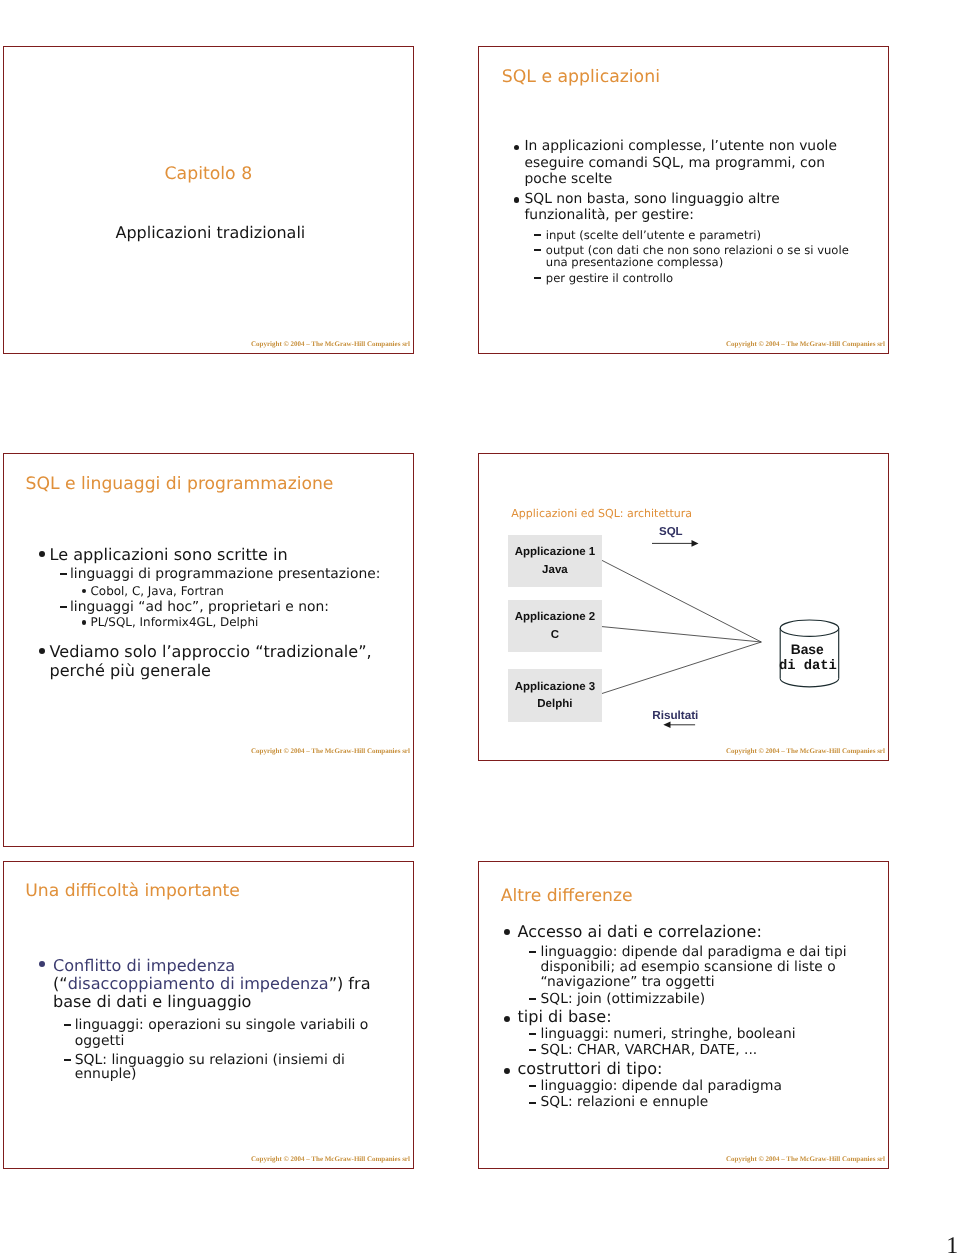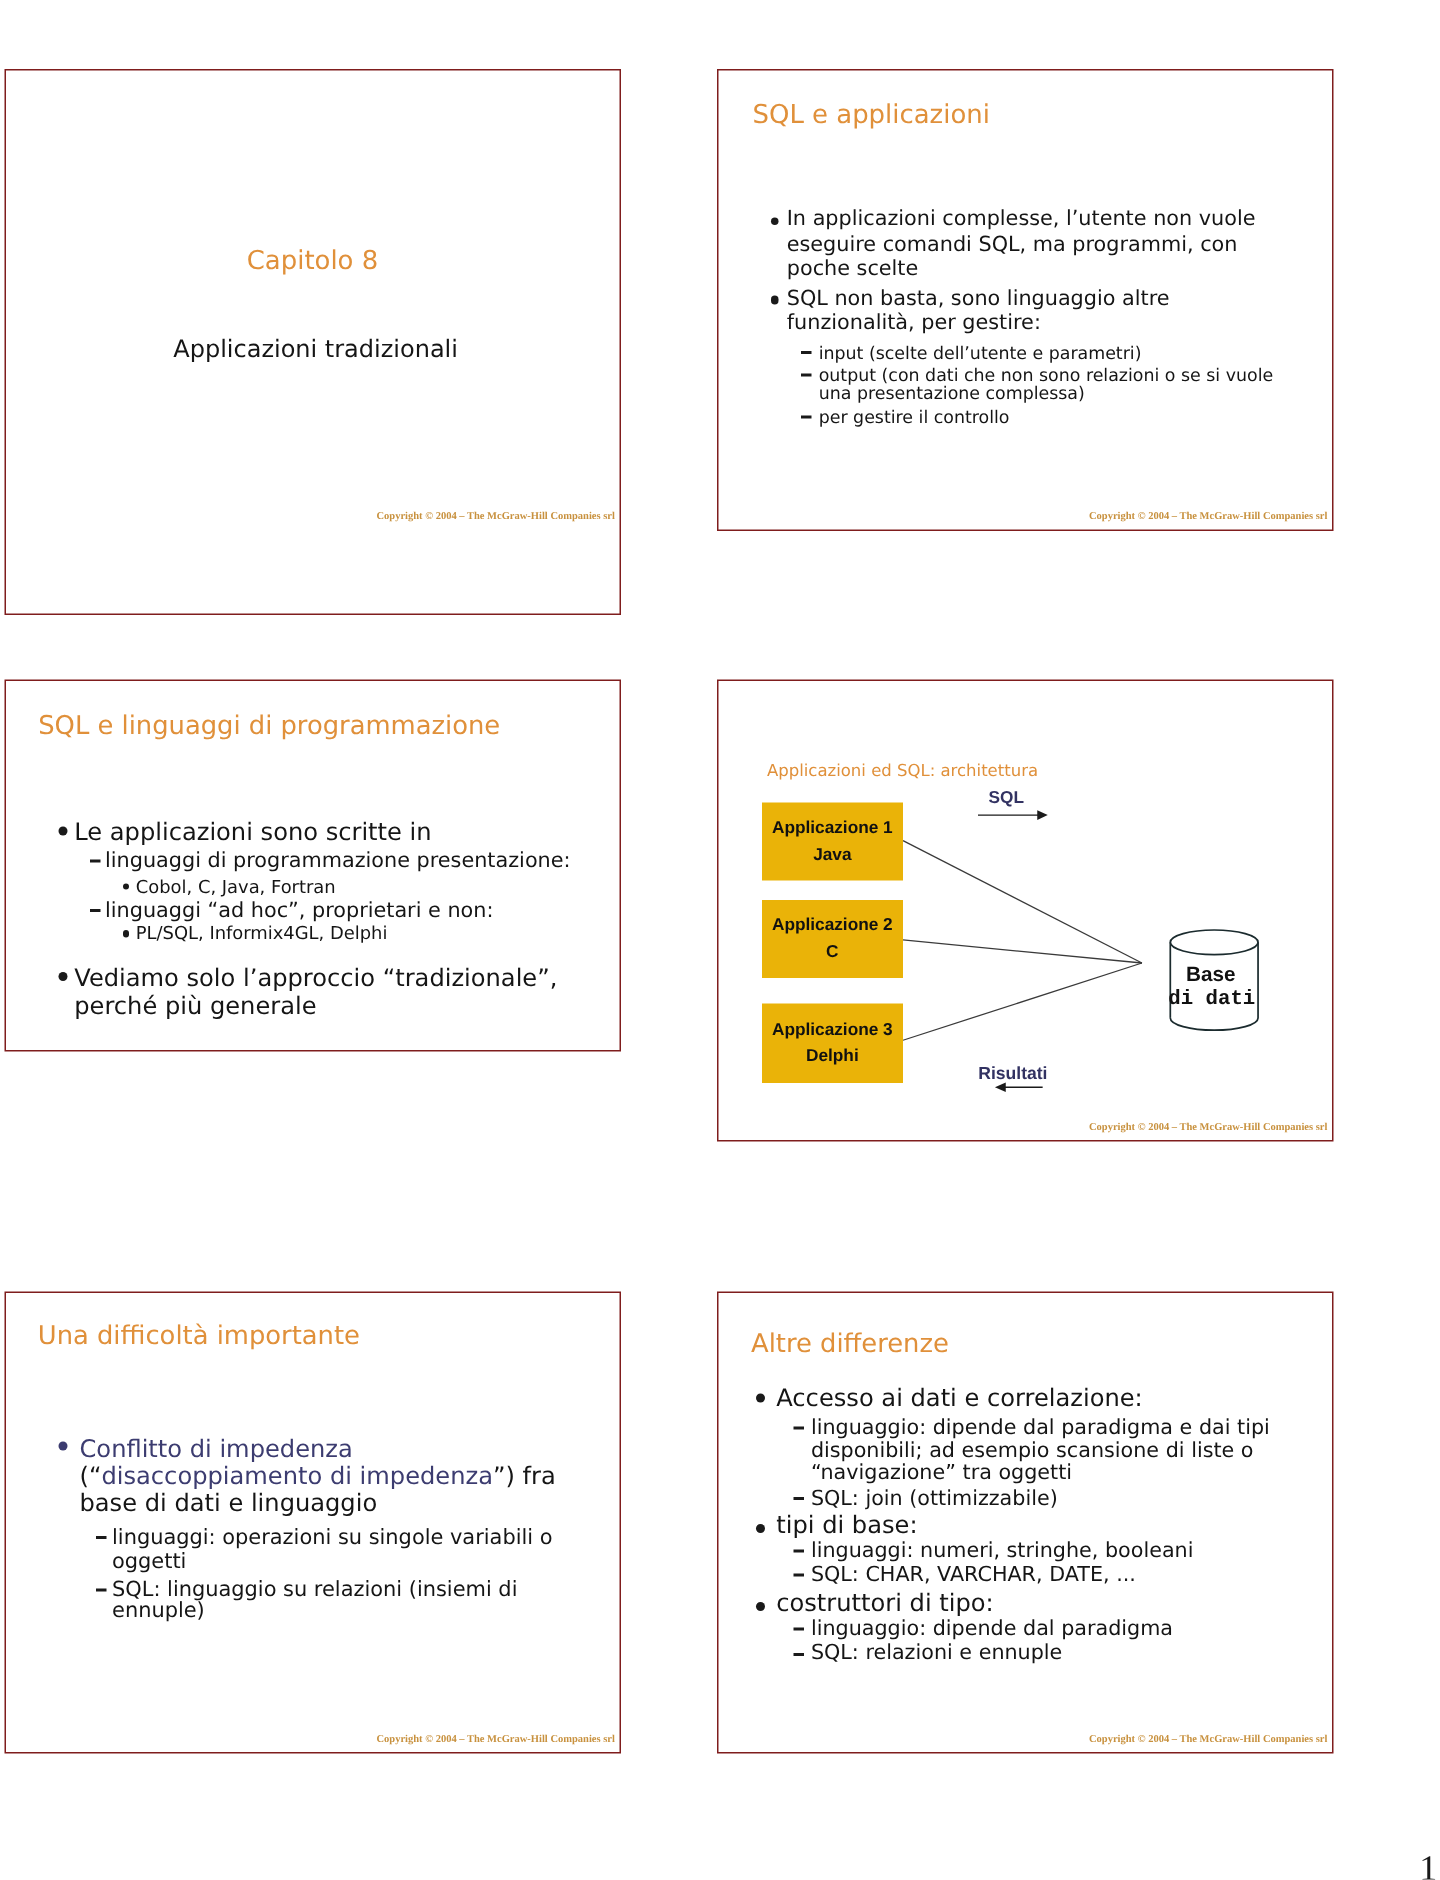--- a/index.html
+++ b/index.html
@@ -12,31 +12,31 @@
   .dot{position:absolute;border-radius:50%;background:#1a1a1a;}
   .bar{position:absolute;background:#1a1a1a;}
   .dot.blu{background:#3C3C70;}
   .l1{font-size:13.85px;line-height:13.85px;}
   .l2{font-size:11.6px;line-height:11.6px;}
   .la{font-size:16.1px;line-height:16.1px;}
   .lb{font-size:13.85px;line-height:13.85px;}
   .lb2{font-size:13.95px;line-height:13.95px;}
   .lb3{font-size:13.8px;line-height:13.8px;}
   .lc{font-size:11.95px;line-height:11.95px;}
-  .dbox{position:absolute;background:#eab308;}
+  .dbox{position:absolute;background:#e5e5e5;}
   .dlab{position:absolute;left:0;width:100%;text-align:center;font-family:"Liberation Sans",sans-serif;font-weight:bold;font-size:11.5px;line-height:12px;color:#111;white-space:nowrap;}
   .blu{color:#3C3C70;}
   .dblue{position:absolute;font-family:"Liberation Sans",sans-serif;font-weight:bold;font-size:11px;line-height:11px;color:#323262;white-space:nowrap;}
   .pgnum{position:absolute;font-family:"Liberation Serif",serif;font-size:24px;line-height:24px;color:#181818;}
 </style>
 </head>
 <body>
 
 <div class="page">
-  <div class="slide" id="s1" style="left:3px;top:2px;width:411px;height:364px">
+  <div class="slide" id="s1" style="left:3px;top:2px;width:411px;height:308px">
     <div class="title" style="left:160.5px;top:118.5px;font-size:17.3px;">Capitolo 8</div>
     <div class="txt" style="left:111.5px;top:177.5px;font-size:16px;line-height:16px;">Applicazioni tradizionali</div>
     <div class="ftr" style="left:247px;top:294px;">Copyright © 2004 – The McGraw-Hill Companies srl</div>
   </div>
   <div class="slide" id="s2" style="left:478px;top:2px;width:411px;height:308px">
     <div class="title" style="left:22.7px;top:21.5px;font-size:17.3px;">SQL e applicazioni</div>
     <div class="dot" style="left:34.6px;top:97.5px;width:5.4px;height:5.4px;"></div>
     <div class="txt l1" style="left:45.5px;top:93px;">In applicazioni complesse, l’utente non vuole</div>
     <div class="txt l1" style="left:45.5px;top:110px;">eseguire comandi SQL, ma programmi, con</div>
     <div class="txt l1" style="left:45.5px;top:126px;">poche scelte</div>
@@ -45,21 +45,21 @@
     <div class="txt l1" style="left:45.5px;top:162px;">funzionalità, per gestire:</div>
     <div class="bar" style="left:55.4px;top:186.8px;width:6.9px;height:2.0px;"></div>
     <div class="txt l2" style="left:66.8px;top:183px;">input (scelte dell’utente e parametri)</div>
     <div class="bar" style="left:55.4px;top:201.8px;width:6.9px;height:2.0px;"></div>
     <div class="txt l2" style="left:66.8px;top:198px;">output (con dati che non sono relazioni o se si vuole</div>
     <div class="txt l2" style="left:66.8px;top:210px;">una presentazione complessa)</div>
     <div class="bar" style="left:55.4px;top:229.8px;width:6.9px;height:2.0px;"></div>
     <div class="txt l2" style="left:66.8px;top:226px;">per gestire il controllo</div>
     <div class="ftr" style="left:247px;top:294px;">Copyright © 2004 – The McGraw-Hill Companies srl</div>
   </div>
-  <div class="slide" id="s3" style="left:3px;top:409px;width:411px;height:248px">
+  <div class="slide" id="s3" style="left:3px;top:409px;width:411px;height:394px">
     <div class="title" style="left:21.5px;top:22px;font-size:17.2px;">SQL e linguaggi di programmazione</div>
     <div class="dot" style="left:34.9px;top:96.9px;width:6.3px;height:6.3px;"></div>
     <div class="txt la" style="left:45.5px;top:93px;">Le applicazioni sono scritte in</div>
     <div class="bar" style="left:55.8px;top:118.8px;width:7.5px;height:2.1px;"></div>
     <div class="txt lb" style="left:66px;top:113.5px;">linguaggi di programmazione presentazione:</div>
     <div class="dot" style="left:77.6px;top:134.7px;width:4.7px;height:4.7px;"></div>
     <div class="txt lc" style="left:86.5px;top:131.5px;">Cobol, C, Java, Fortran</div>
     <div class="bar" style="left:55.8px;top:151.8px;width:7.5px;height:2.1px;"></div>
     <div class="txt lb" style="left:66px;top:146.5px;">linguaggi “ad hoc”, proprietari e non:</div>
     <div class="dot" style="left:77.6px;top:166px;width:4.7px;height:4.7px;"></div>

